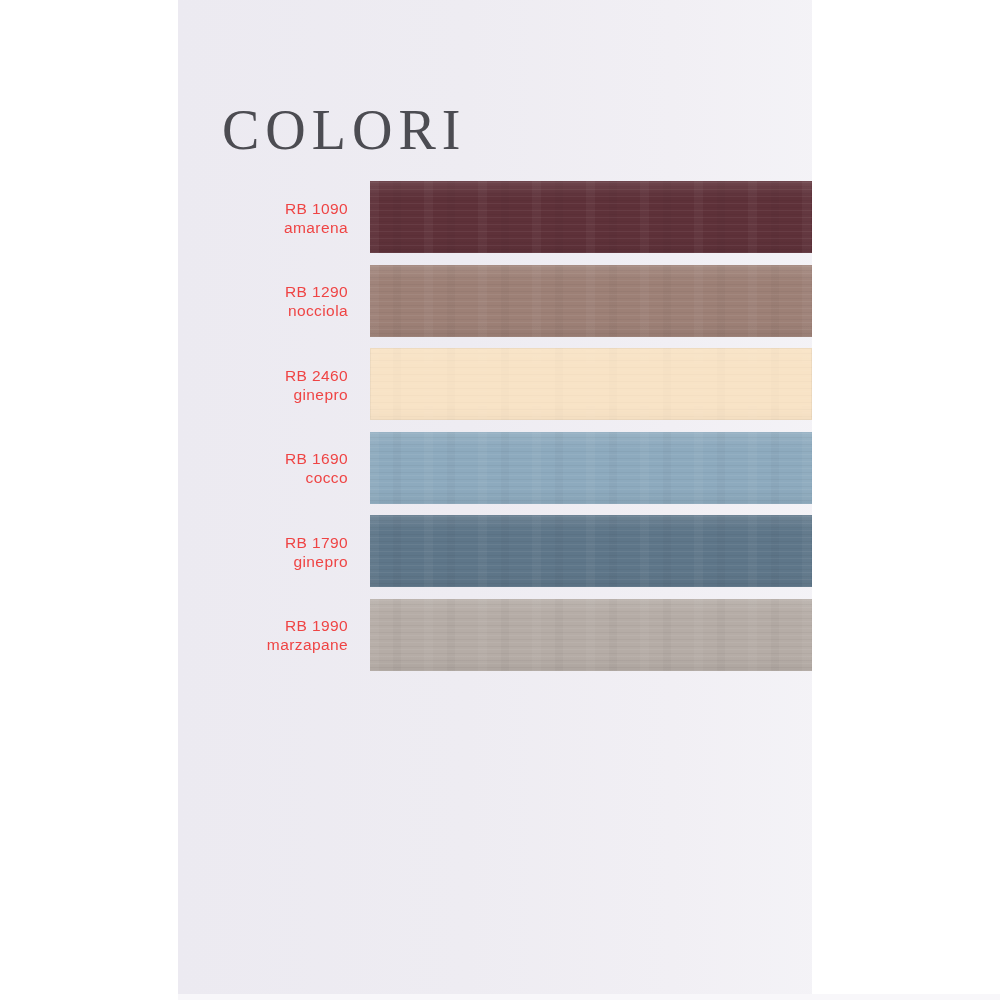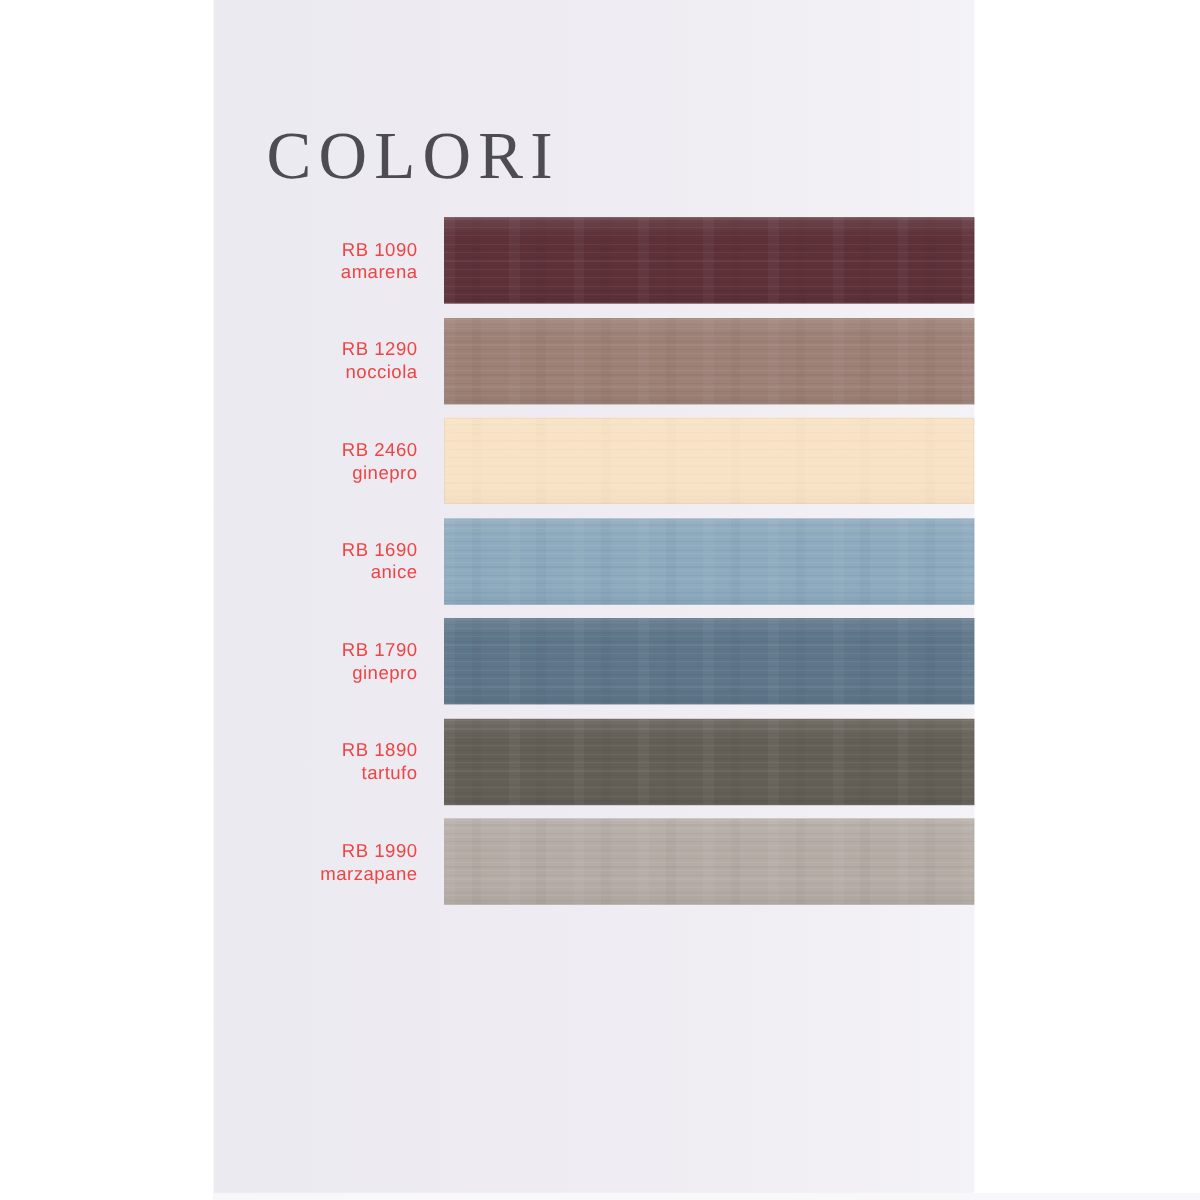--- a/index.html
+++ b/index.html
@@ -186,46 +186,37 @@
           <span class="row-code">RB 2460</span>
           <span class="row-name">ginepro</span>
         </div>
         <div class="swatch-wrap">
           <div class="swatch pale" style="background: rgb(248, 227, 198);"></div>
         </div>
       </div>
       <div class="row">
         <div class="row-label">
           <span class="row-code">RB 1690</span>
-          <span class="row-name">anice</span>
+          <span class="row-name">cocco</span>
         </div>
         <div class="swatch-wrap">
           <div class="swatch" style="background: rgb(141, 170, 190);"></div>
         </div>
       </div>
       <div class="row">
         <div class="row-label">
           <span class="row-code">RB 1790</span>
           <span class="row-name">ginepro</span>
         </div>
         <div class="swatch-wrap">
           <div class="swatch" style="background: rgb(94, 118, 137);"></div>
         </div>
       </div>
       <div class="row">
         <div class="row-label">
-          <span class="row-code">RB 1890</span>
-          <span class="row-name">tartufo</span>
-        </div>
-        <div class="swatch-wrap">
-          <div class="swatch" style="background: rgb(100, 95, 86);"></div>
-        </div>
-      </div>
-      <div class="row">
-        <div class="row-label">
           <span class="row-code">RB 1990</span>
           <span class="row-name">marzapane</span>
         </div>
         <div class="swatch-wrap">
           <div class="swatch" style="background: rgb(181, 172, 166);"></div>
         </div>
       </div>
     </div>
 
 </div>

